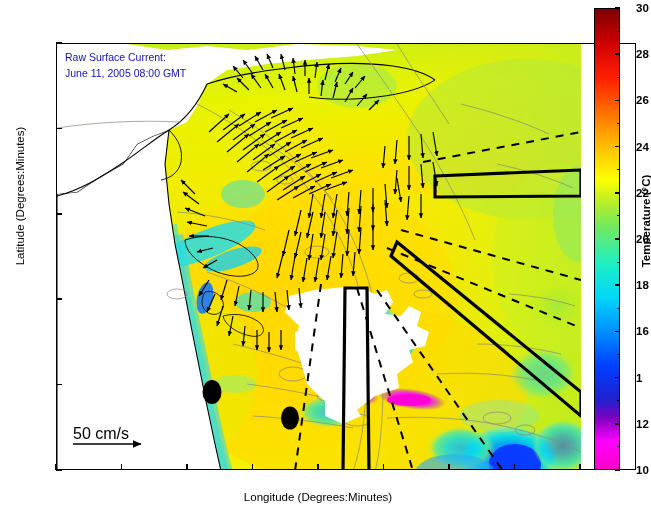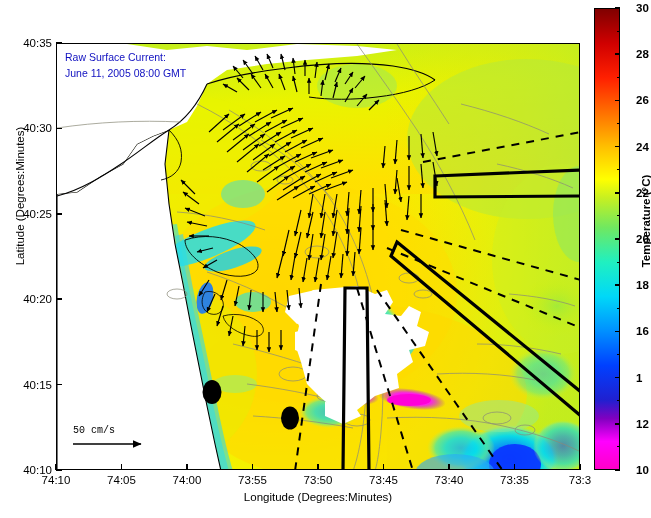--- a/index.html
+++ b/index.html
@@ -7,21 +7,21 @@
        font-family:"Liberation Sans",sans-serif;}
 
   #root{position:absolute;left:0;top:0;width:651px;height:518px;background:#fff;}
 
   
   #title{position:absolute;left:0;top:20px;width:600px;text-align:center;
          font-size:13px;font-weight:bold;color:#1010c0;letter-spacing:0.1px;
          white-space:nowrap;}
 
   
-  #plot{position:absolute;left:56px;top:43px;width:524px;height:427px;
+  #plot{position:absolute;left:56px;top:43px;width:580px;height:427px;
         border:1.5px solid #000;box-sizing:border-box;overflow:hidden;background:#ffffff;}
   #plotinner{position:absolute;left:0;top:0;width:100%;height:100%;}
 
   .annot{position:absolute;color:#1010c0;font-size:10.5px;white-space:nowrap;
          font-family:"Liberation Sans",sans-serif;}
   #annot1{left:8px;top:7px;}
   #annot2{left:8px;top:23px;}
 
   
   .ytick{position:absolute;right:0;font-size:11.5px;color:#000;
@@ -42,21 +42,21 @@
   #cbarfill{position:absolute;left:0;top:0;width:100%;height:100%;}
   #cbticks{position:absolute;left:629px;top:8px;width:31px;height:462px;}
   .cbt{position:absolute;left:7px;font-size:11.5px;color:#000;
        transform:translateY(-50%);white-space:nowrap;font-weight:bold;}
   #cblabel{position:absolute;left:566px;top:215px;width:160px;font-size:11.5px;
            font-weight:bold;color:#000;text-align:center;
            transform:rotate(-90deg);white-space:nowrap;}
 
   
   #scalebar{position:absolute;left:16px;top:381px;}
-  #scalebar .sblabel{font-size:10px;color:#000;white-space:nowrap;font-family:Liberation Mono, monospace;}
+  #scalebar .sblabel{font-size:16px;color:#000;white-space:nowrap;}
 </style>
 </head>
 <body>
 
 <div id="root">
 
 
   <div id="plot">
     <div id="plotinner">
 
@@ -409,41 +409,22 @@
       
       <div class="annot" id="annot1">Raw Surface Current:</div>
       <div class="annot" id="annot2">June 11, 2005 08:00 GMT</div>
 
       <div id="scalebar">
         <div class="sblabel">50 cm/s</div>
       </div>
     </div>
   </div>
 
-  <div id="yticks">
-      <div class="ytick" style="top: 43px;">40:35</div>
-      <div class="ytick" style="top: 128.4px;">40:30</div>
-      <div class="ytick" style="top: 213.8px;">40:25</div>
-      <div class="ytick" style="top: 299.2px;">40:20</div>
-      <div class="ytick" style="top: 384.6px;">40:15</div>
-      <div class="ytick" style="top: 470px;">40:10</div>
-    </div>
   <div id="ylabel">Latitude (Degrees:Minutes)</div>
 
-  <div id="xticks">
-      <div class="xtick" style="left: 56px;">74:10</div>
-      <div class="xtick" style="left: 121.5px;">74:05</div>
-      <div class="xtick" style="left: 187px;">74:00</div>
-      <div class="xtick" style="left: 252.5px;">73:55</div>
-      <div class="xtick" style="left: 318px;">73:50</div>
-      <div class="xtick" style="left: 383.5px;">73:45</div>
-      <div class="xtick" style="left: 449px;">73:40</div>
-      <div class="xtick" style="left: 514.5px;">73:35</div>
-      <div class="xtick" style="left: 580px;">73:3</div>
-    </div>
   <div id="xlabel">Longitude (Degrees:Minutes)</div>
 
   <div id="cbar">
     <div id="cbarfill" style="background: linear-gradient(rgb(128, 0, 0) 0%, rgb(208, 0, 0) 7.5%, rgb(255, 32, 0) 15%, rgb(255, 112, 0) 22.5%, rgb(255, 192, 0) 30%, rgb(255, 255, 0) 37%, rgb(200, 240, 32) 41%, rgb(112, 232, 96) 47.5%, rgb(32, 240, 192) 55%, rgb(0, 216, 248) 62.5%, rgb(0, 144, 255) 70%, rgb(0, 64, 255) 77.5%, rgb(32, 32, 208) 85%, rgb(128, 0, 192) 89%, rgb(255, 0, 255) 94%, rgb(255, 0, 200) 100%);"></div>
   </div>
   <div id="cbticks">
       <div class="cbt" style="top: 0px;">30</div>
       <div class="cbt" style="top: 46.2px;">28</div>
       <div class="cbt" style="top: 92.4px;">26</div>
       <div class="cbt" style="top: 138.6px;">24</div>

